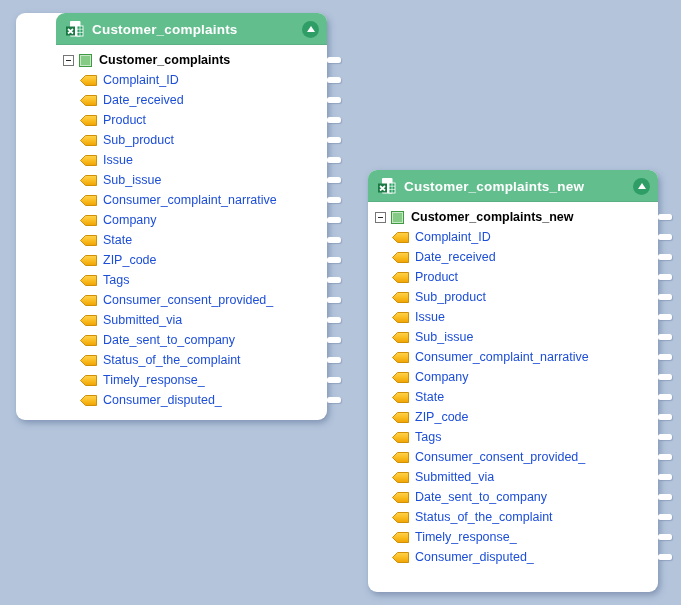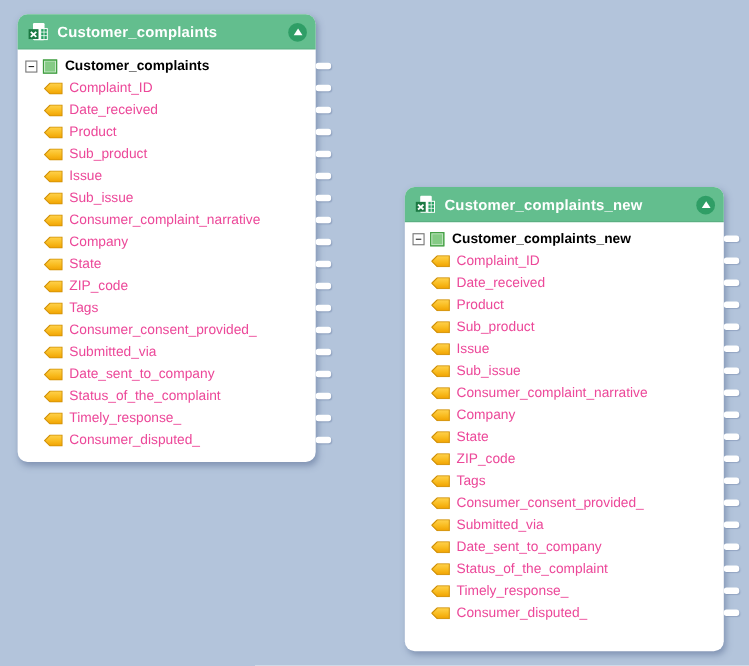--- a/index.html
+++ b/index.html
@@ -5,21 +5,21 @@
   html,body{margin:0;padding:0;}
   .canvas{
     position:relative;width:681px;height:605px;overflow:hidden;
     background:#b3c4db;
     font-family:"Liberation Sans", sans-serif;
   }
   .node{
     position:absolute;background:#fff;border-radius:9px;
     box-shadow:2px 3px 6px rgba(80,100,140,.5);
   }
-  .node-left{left:16px;top:13px;width:271px;height:407px;}
+  .node-left{left:16px;top:13px;width:271px;height:407px;padding-left:40px;}
   .node-right{left:368px;top:170px;width:290px;height:422px;}
 
   .node-header{
     height:32px;display:flex;align-items:center;gap:8px;
     padding:0 8px 0 9px;box-sizing:border-box;
     background:#63be8e;border-radius:9px 9px 0 0;
     box-shadow:inset 0 -1px 0 rgba(0,0,0,.08);
     cursor:move;
   }
   .excel-icon{width:19px;height:19px;flex:none;display:block;}
@@ -49,21 +49,21 @@
   .expander::after{
     content:"";position:absolute;left:2px;right:2px;top:4px;height:1px;background:#2a2a2a;
   }
   .rootbox{
     width:13px;height:13px;box-sizing:border-box;flex:none;cursor:pointer;
     background:#85cb85;border:1px solid #3f9b3f;
     box-shadow:inset 0 0 0 1px rgba(255,255,255,.55);
   }
   .field-row{padding-left:24px;gap:6px;cursor:default;}
   .field-icon{width:17px;height:11px;flex:none;display:block;}
-  .field-label{font-size:12.5px;color:#ec4899;}
+  .field-label{font-size:12.5px;color:#1d4ed8;}
 
   .ports{position:absolute;inset:0;pointer-events:none;}
   .port{
     position:absolute;right:-14px;width:14px;height:6px;
     background:#fff;border-radius:2.5px;pointer-events:auto;cursor:crosshair;
     box-shadow:1px 1px 1px rgba(90,110,150,.35);
   }
   .svg-defs{position:absolute;width:0;height:0;overflow:hidden;}
 </style>
 </head>

